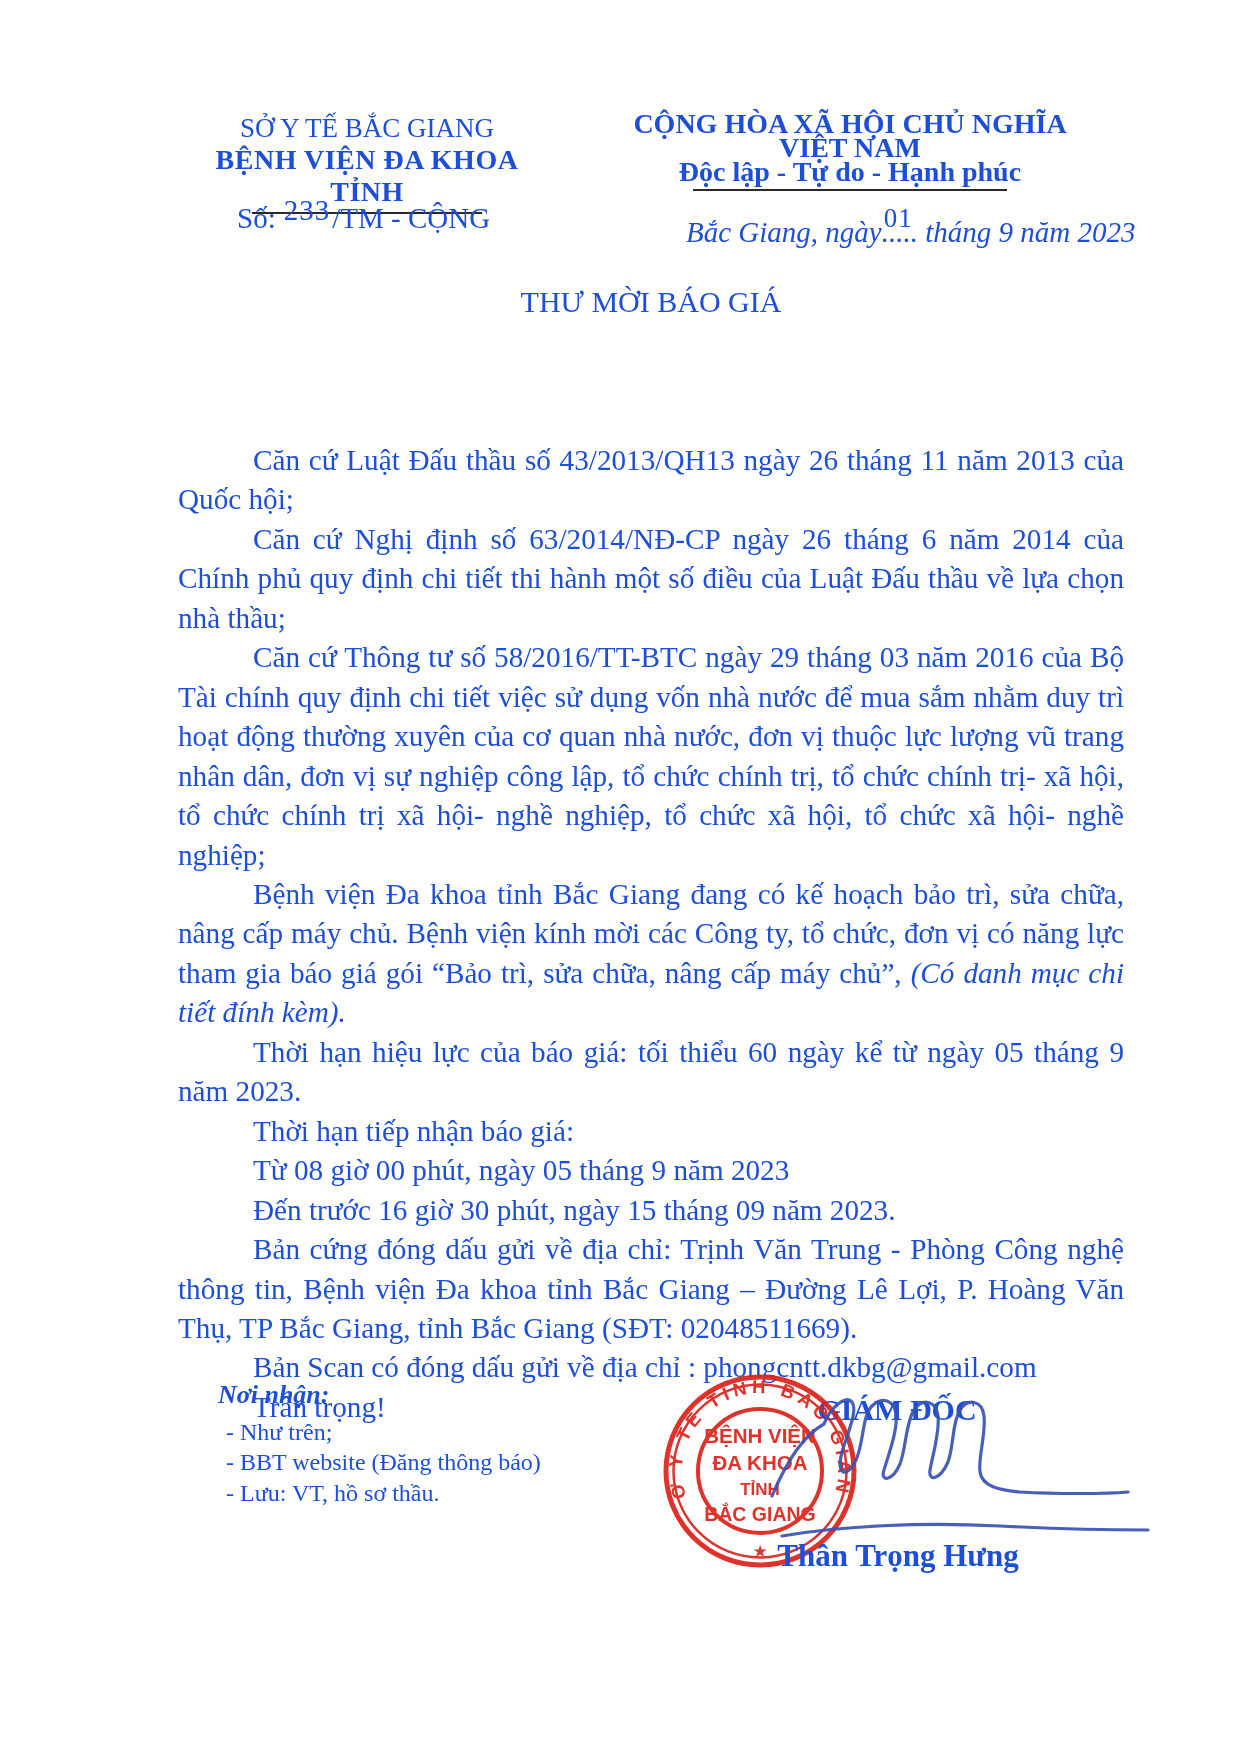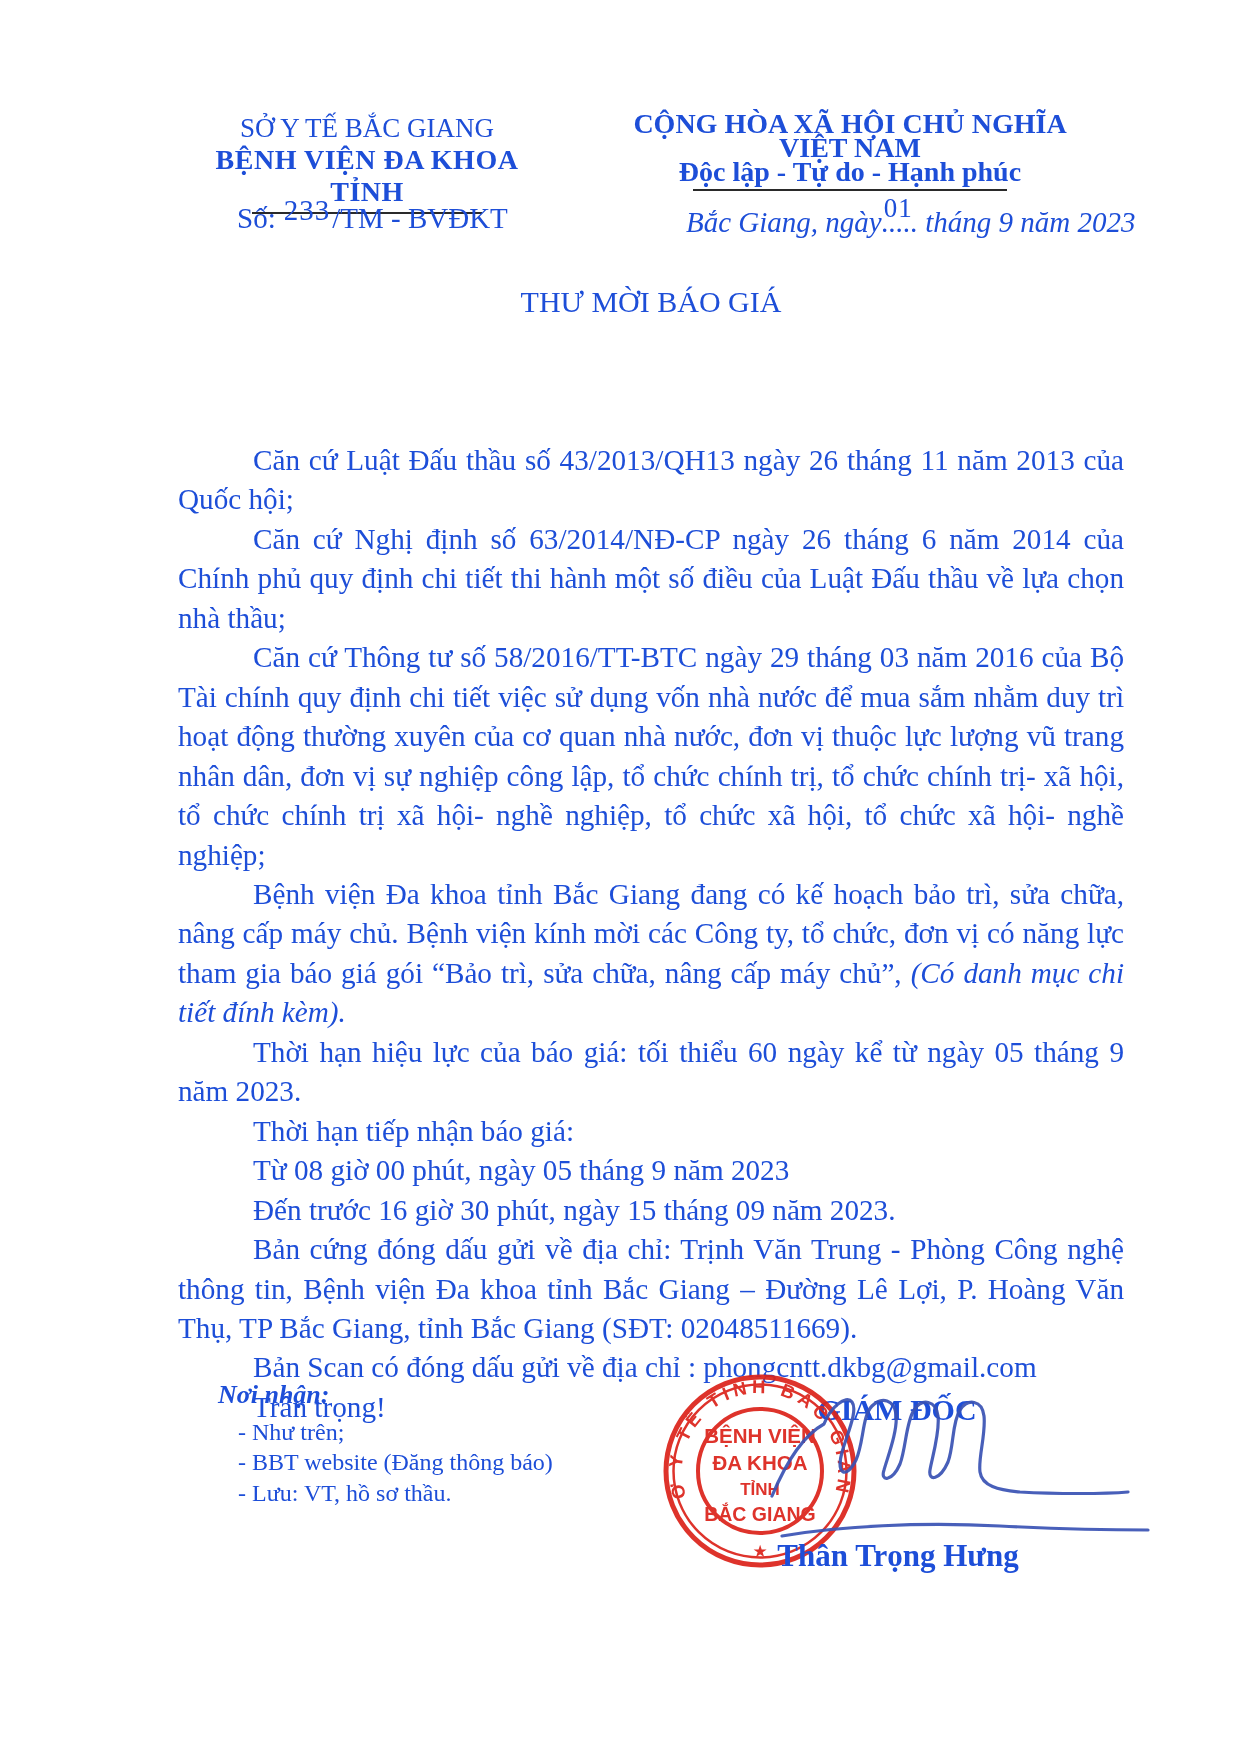--- a/index.html
+++ b/index.html
@@ -12,33 +12,33 @@
   .hdr-left .org{font-size:28px;font-weight:bold;letter-spacing:.5px;}
   .hdr-right{position:absolute;left:614px;top:112px;width:472px;text-align:center;line-height:24px;}
   .hdr-right .motto1{font-size:28px;font-weight:bold;}
   .hdr-right .motto2{font-size:28px;font-weight:bold;}
   .rule{border-top:2px solid #2a2a2a;height:0;margin:4px auto 0;}
   .rule-left{width:230px;}
   .rule-right{width:314px;margin-top:5px;}
   .doc-num{position:absolute;left:237px;top:202px;font-size:29px;white-space:nowrap;}
   .doc-num .lbl{margin-right:8px;}
   .raised-num{position:relative;top:-8px;margin-right:2px;letter-spacing:1px;}
-  .dateline{position:absolute;left:686px;top:206px;width:440px;text-align:left;font-size:29px;font-style:italic;white-space:nowrap;}
+  .dateline{position:absolute;left:686px;top:216px;width:440px;text-align:left;font-size:29px;font-style:italic;white-space:nowrap;}
   .daywrap{position:relative;display:inline-block;}
   .daywrap .day{position:absolute;left:2px;top:-13px;font-style:normal;font-size:27px;letter-spacing:1px;}
   
   .title{position:absolute;left:651px;top:285px;transform:translateX(-50%);font-size:30px;font-weight:normal;white-space:nowrap;}
   .salutation{position:absolute;left:653px;top:372px;transform:translateX(-50%);font-size:29px;white-space:nowrap;}
   
   .body-block{position:absolute;left:178px;top:441px;width:946px;font-size:29.2px;line-height:39.45px;text-align:justify;}
   .body-block p{margin:0;text-indent:75px;}
   
   .recipients{position:absolute;left:218px;top:1380px;}
   .recipients .r-label{font-size:26px;font-weight:bold;font-style:italic;}
-  .recipients ul{list-style:none;margin:7px 0 0 12px;padding:0 0 0 8px;font-size:24px;line-height:30.3px;}
+  .recipients ul{list-style:none;margin:7px 0 0 0;padding:0 0 0 8px;font-size:24px;line-height:30.3px;}
   
   .sig-title{position:absolute;left:897px;top:1393px;transform:translateX(-50%);font-size:30px;font-weight:bold;white-space:nowrap;z-index:1;}
   .sig-name{position:absolute;left:898px;top:1538px;transform:translateX(-50%);font-size:31px;font-weight:bold;white-space:nowrap;z-index:4;}
   .stamp-svg{position:absolute;left:660px;top:1371px;width:200px;height:200px;z-index:2;opacity:.93;}
   .sign-svg{position:absolute;left:600px;top:1380px;width:560px;height:185px;z-index:3;}
   .stamp-center{font-family:"Liberation Sans","DejaVu Sans",sans-serif;font-weight:bold;}
   .stamp-ring-text{font-family:"Liberation Sans","DejaVu Sans",sans-serif;font-weight:bold;}
 </style>
 </head>
 <body>
@@ -51,21 +51,21 @@
     <div class="rule rule-left"></div>
   </div>
 
   <div class="hdr-right">
     <div class="motto1">CỘNG HÒA XÃ HỘI CHỦ NGHĨA VIỆT NAM</div>
     <div class="motto2">Độc lập - Tự do - Hạnh phúc</div>
     <div class="rule rule-right"></div>
   </div>
 
   <div class="doc-num">
-    <span class="lbl">Số:</span><span class="raised-num">233</span><span>/TM - BVĐKT</span>
+    <span class="lbl">Số:</span><span class="raised-num">233</span><span>/TM - CỘNG</span>
   </div>
 
   <div class="dateline">
     <span>Bắc Giang, ngày</span><span class="daywrap"><span class="day">01</span><span>.....</span></span><span> tháng 9 năm 2023</span>
   </div>
 
   <div class="title">THƯ MỜI BÁO GIÁ</div>
 
 
   <div class="body-block">

